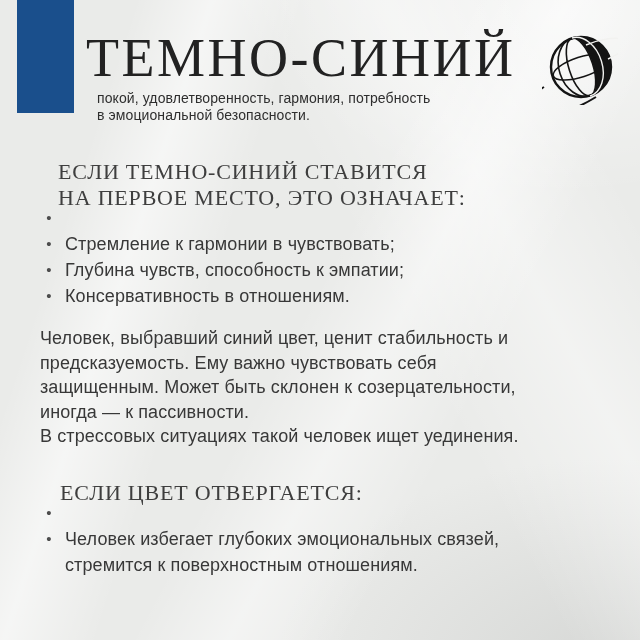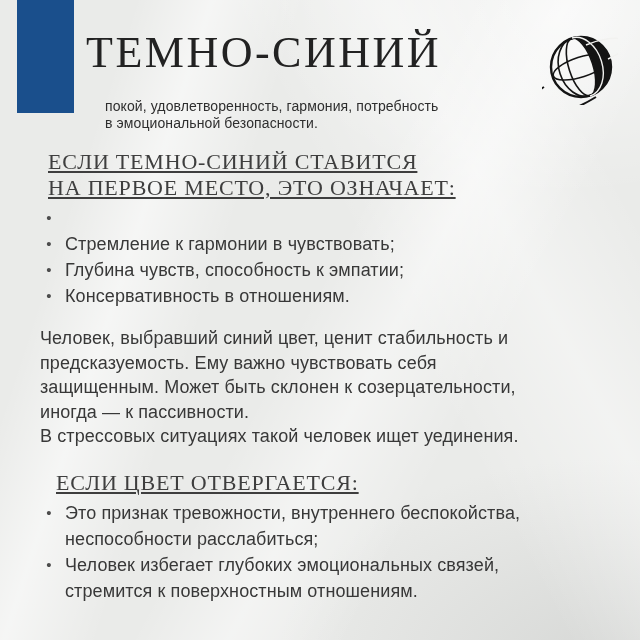--- a/index.html
+++ b/index.html
@@ -25,60 +25,59 @@
     width: 57px; height: 113px;
     background: #1a4f8c;
   }
 
   .page-title {
     position: absolute;
     left: 86px; top: 31px;
     margin: 0;
     font-family: "Liberation Serif", "DejaVu Serif", serif;
     font-weight: 400;
-    font-size: 44px;
+    font-size: 54px;
     line-height: 1;
     letter-spacing: 2.5px;
     text-transform: uppercase;
     color: #222222;
     white-space: nowrap;
   }
 
   .page-subtitle {
     position: absolute;
     left: 89px; top: 82px;
-    margin: 16px;
+    margin: 8px;
     font-size: 14px;
     line-height: 17px;
     font-weight: 500;
     letter-spacing: 0.1px;
     color: #2e2e2e;
     white-space: pre-line;
   }
 
   .logo {
     position: absolute;
     left: 542px; top: 33px;
     width: 76px; height: 72px;
   }
 
   .section-heading {
     position: absolute;
-    margin: 8px;
+    margin: 18px;
     font-family: "Liberation Serif", "DejaVu Serif", serif;
     font-weight: 400;
     font-size: 22px;
     line-height: 26px;
     letter-spacing: 0.8px;
     color: #3e3e3e;
     white-space: pre-line;
-    text-decoration: underline;
   }
   .heading-first { left: 40px; top: 141px; }
-  .heading-rejected { left: 48px; top: 462px; }
+  .heading-rejected { left: 42px; top: 462px; }
 
   ul.bullet-list {
     position: absolute;
     margin: 0; padding: 0;
     list-style: none;
     width: 580px;
   }
   .list-first { left: 44px; top: 205px; }
   .list-rejected { left: 44px; top: 500px; }
 
@@ -172,22 +171,20 @@
 предсказуемость. Ему важно чувствовать себя
 защищенным. Может быть склонен к созерцательности,
 иногда — к пассивности.
 В стрессовых ситуациях такой человек ищет уединения.</p>
 
   <h2 class="section-heading heading-rejected">ЕСЛИ ЦВЕТ ОТВЕРГАЕТСЯ:</h2>
 
   <ul class="bullet-list list-rejected">
     <li>
       <span class="bullet-marker">•</span>
-      <span class="bullet-text">Это признак тревожности, внутреннего беспокойства,
-неспособности расслабиться;</span>
     </li>
     <li>
       <span class="bullet-marker">•</span>
       <span class="bullet-text">Человек избегает глубоких эмоциональных связей,
 стремится к поверхностным отношениям.</span>
     </li>
   </ul>
 
 </div>
 

